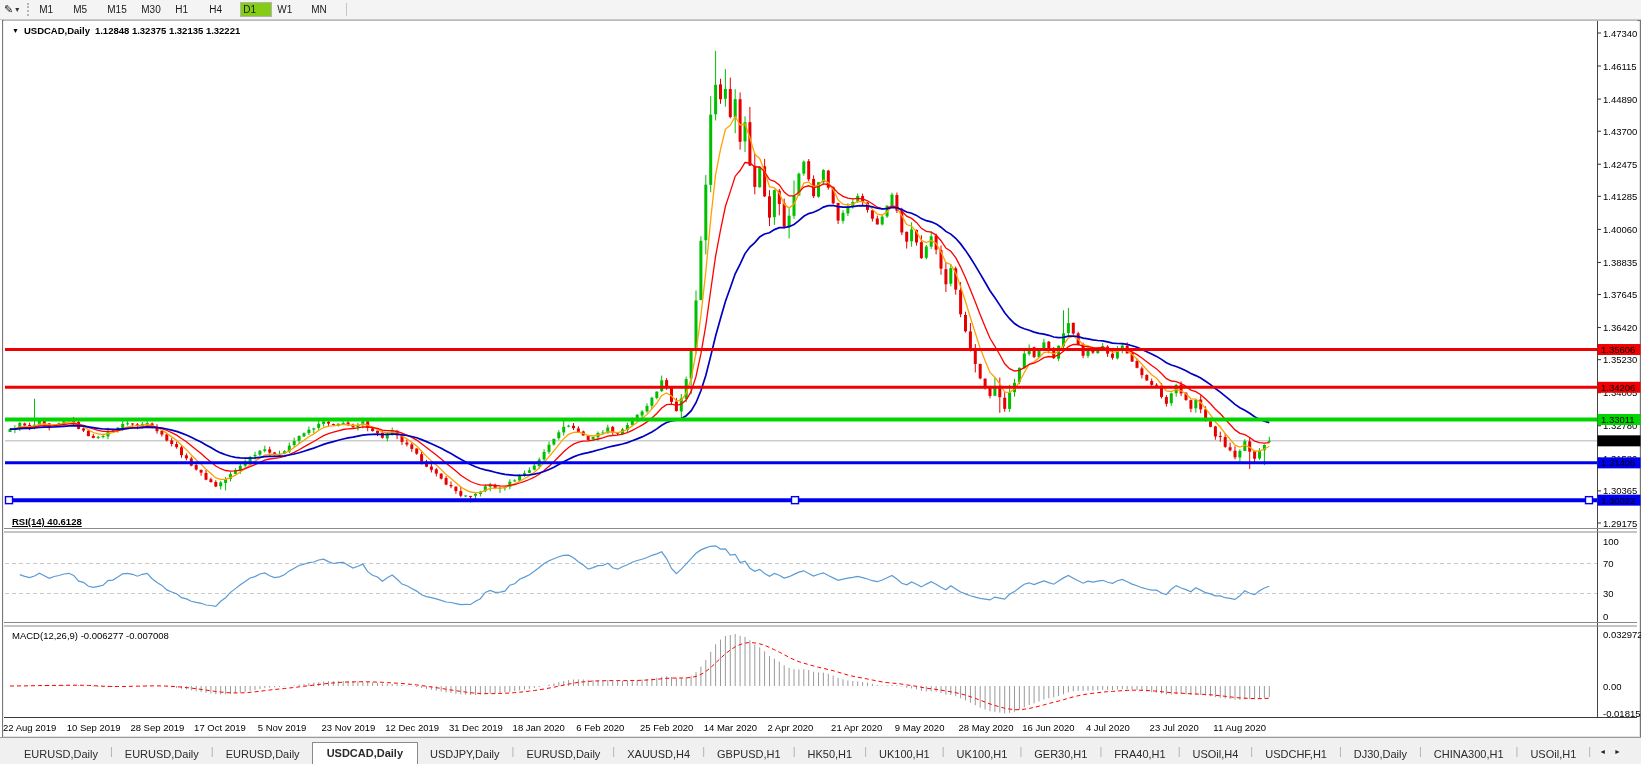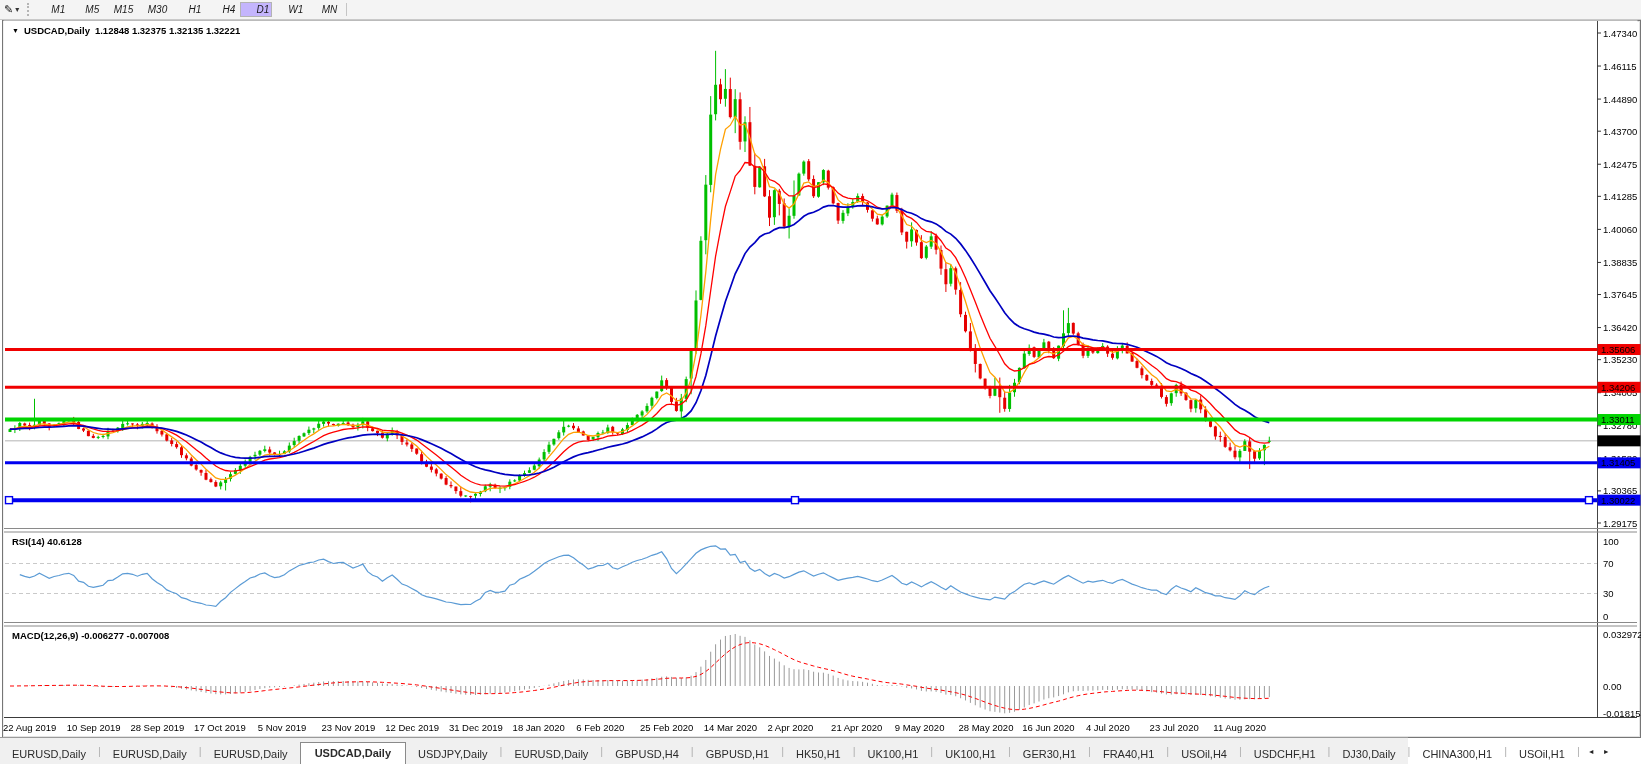--- a/index.html
+++ b/index.html
@@ -6,34 +6,34 @@
     font-family:"Liberation Sans",sans-serif;-webkit-font-smoothing:antialiased;}
   #stage{position:relative;width:1641px;height:764px;background:#fff;}
   
   #toolbar{position:absolute;left:0;top:0;width:1641px;height:19px;background:#f4f4f4;
     border-bottom:1px solid #c9c9c9;display:flex;align-items:center;font-size:10px;color:#1a1a1a;}
   #tool-icon{display:flex;align-items:center;margin-left:4px;cursor:pointer;}
   #tool-icon .pen{font-size:11px;line-height:11px;transform:rotate(0deg);}
   #tool-icon .caret{font-size:8px;margin-left:2px;color:#333;}
   .tb-sep{width:0;height:13px;border-left:2px dotted #b5b5b5;margin:0 6px 0 8px;}
   .tb-sep2{width:0;height:13px;border-left:1px solid #c5c5c5;margin:0 5px;}
-  .tf-btn{min-width:26px;text-align:right;padding:1px 2px;margin:0 1px;border:1px solid transparent;cursor:pointer;font-style:italic;}
-  .tf-btn.active{background:#c4b5fd;border:1px solid #b3b3b3;}
+  .tf-btn{min-width:26px;text-align:left;padding:1px 2px;margin:0 1px;border:1px solid transparent;cursor:pointer;}
+  .tf-btn.active{background:#84cc16;border:1px solid #b3b3b3;}
   
   #chart-frame{position:absolute;left:2px;top:20px;width:1637px;height:716px;background:#fff;
     border:1px solid #767676;box-shadow:inset 0 0 0 1px #e3e3e3;}
   #chart-svg{position:absolute;left:0;top:0;}
   #chart-svg text{font-family:"Liberation Sans",sans-serif;font-size:9.5px;fill:#000;}
   .overlay-label{position:absolute;font-size:9.5px;font-weight:700;color:#000;white-space:pre;z-index:5;}
   #symbol-title{left:12px;top:25px;display:flex;align-items:center;gap:5px;}
   #symbol-title .tri{font-size:7px;}
-  #rsi-label{left:12px;top:536px;font-weight:700;}
-  #macd-label{left:12px;top:630px;font-weight:700;}
+  #rsi-label{left:12px;top:516px;font-weight:700;text-decoration:underline;}
+  #macd-label{left:12px;top:630px;font-weight:400;}
   
-  #tab-bar{position:absolute;left:0;top:737px;width:1408px;height:27px;background:#f0f0f0;
+  #tab-bar{position:absolute;left:0;top:737px;width:1641px;height:27px;background:#f0f0f0;
     border-top:1px solid #9a9a9a;display:flex;align-items:flex-end;font-size:11px;color:#2b2b2b;}
   .tab{padding:4px 12px 5px 12px;cursor:pointer;white-space:nowrap;}
   .tab.active{background:#ffffff;border:1px solid #8a8a8a;border-bottom:none;font-weight:700;
     padding:4px 14px 6px 14px;margin-bottom:0;}
   .tab-sep{color:#b0b0b0;align-self:center;padding-bottom:1px;}
   .tab-spacer{width:12px;}
   .scroll-arrows{display:flex;align-items:center;gap:8px;margin-left:8px;align-self:center;font-size:7px;color:#222;cursor:pointer;}
 </style>
 </head>
 <body>
@@ -947,21 +947,21 @@
       <span class="tab">EURUSD,Daily</span>
       <span class="tab-sep">|</span>
       <span class="tab">EURUSD,Daily</span>
       <span class="tab-sep">|</span>
       <span class="tab">EURUSD,Daily</span>
       <span class="tab active">USDCAD,Daily</span>
       <span class="tab">USDJPY,Daily</span>
       <span class="tab-sep">|</span>
       <span class="tab">EURUSD,Daily</span>
       <span class="tab-sep">|</span>
-      <span class="tab">GBPUSD,H4</span>
+      <span class="tab">XAUUSD,H4</span>
       <span class="tab-sep">|</span>
       <span class="tab">GBPUSD,H1</span>
       <span class="tab-sep">|</span>
       <span class="tab">HK50,H1</span>
       <span class="tab-sep">|</span>
       <span class="tab">UK100,H1</span>
       <span class="tab-sep">|</span>
       <span class="tab">UK100,H1</span>
       <span class="tab-sep">|</span>
       <span class="tab">GER30,H1</span>

